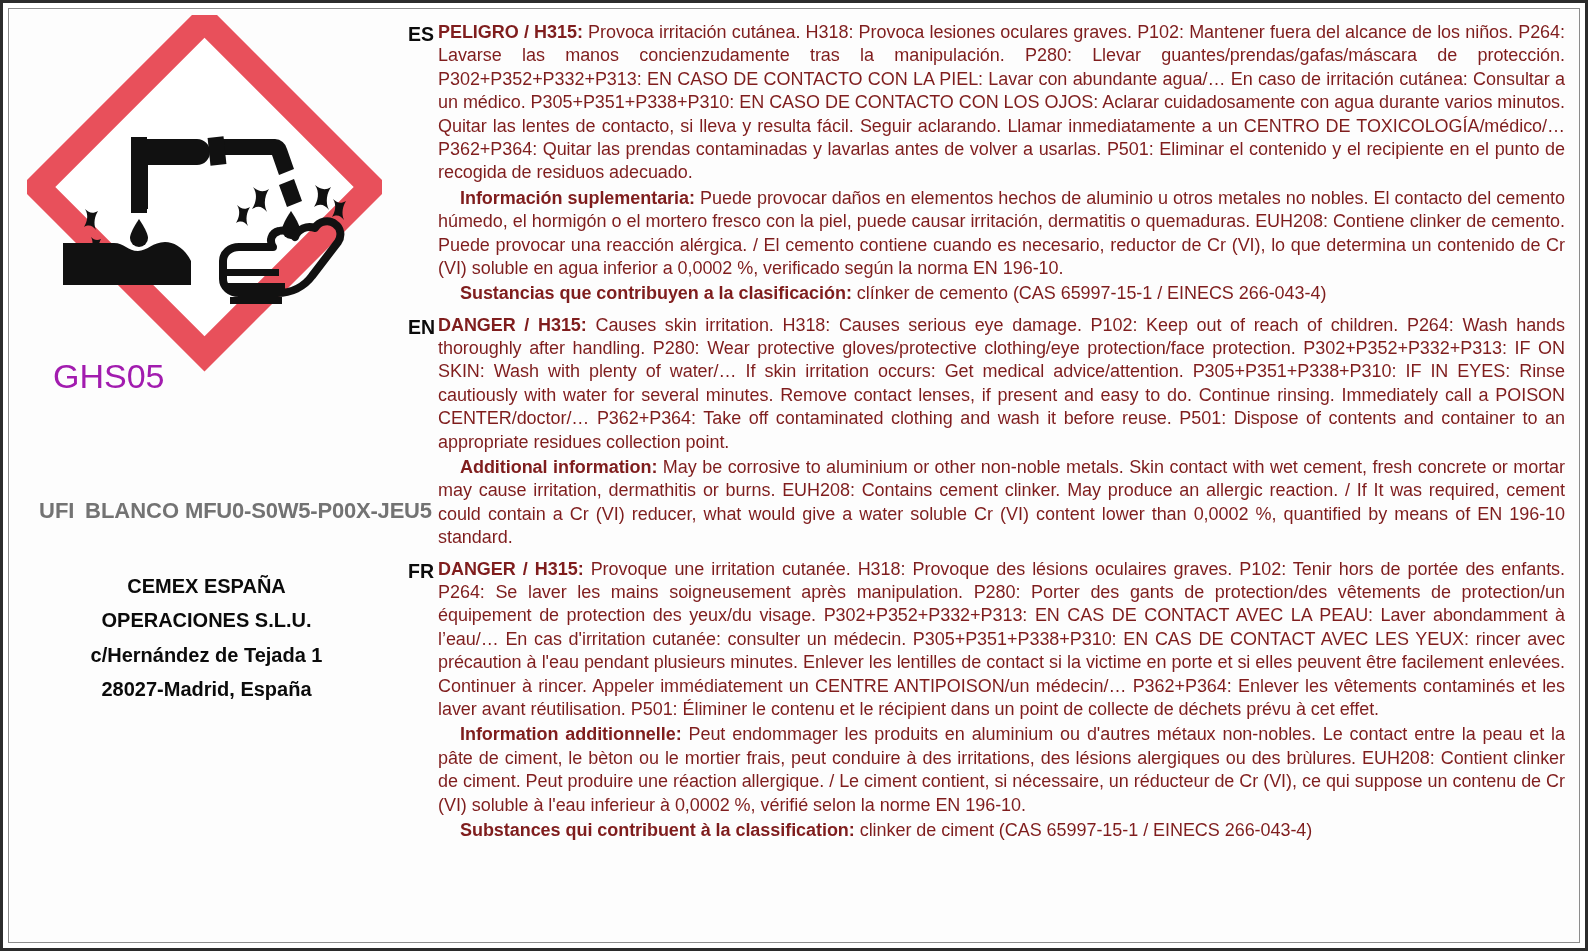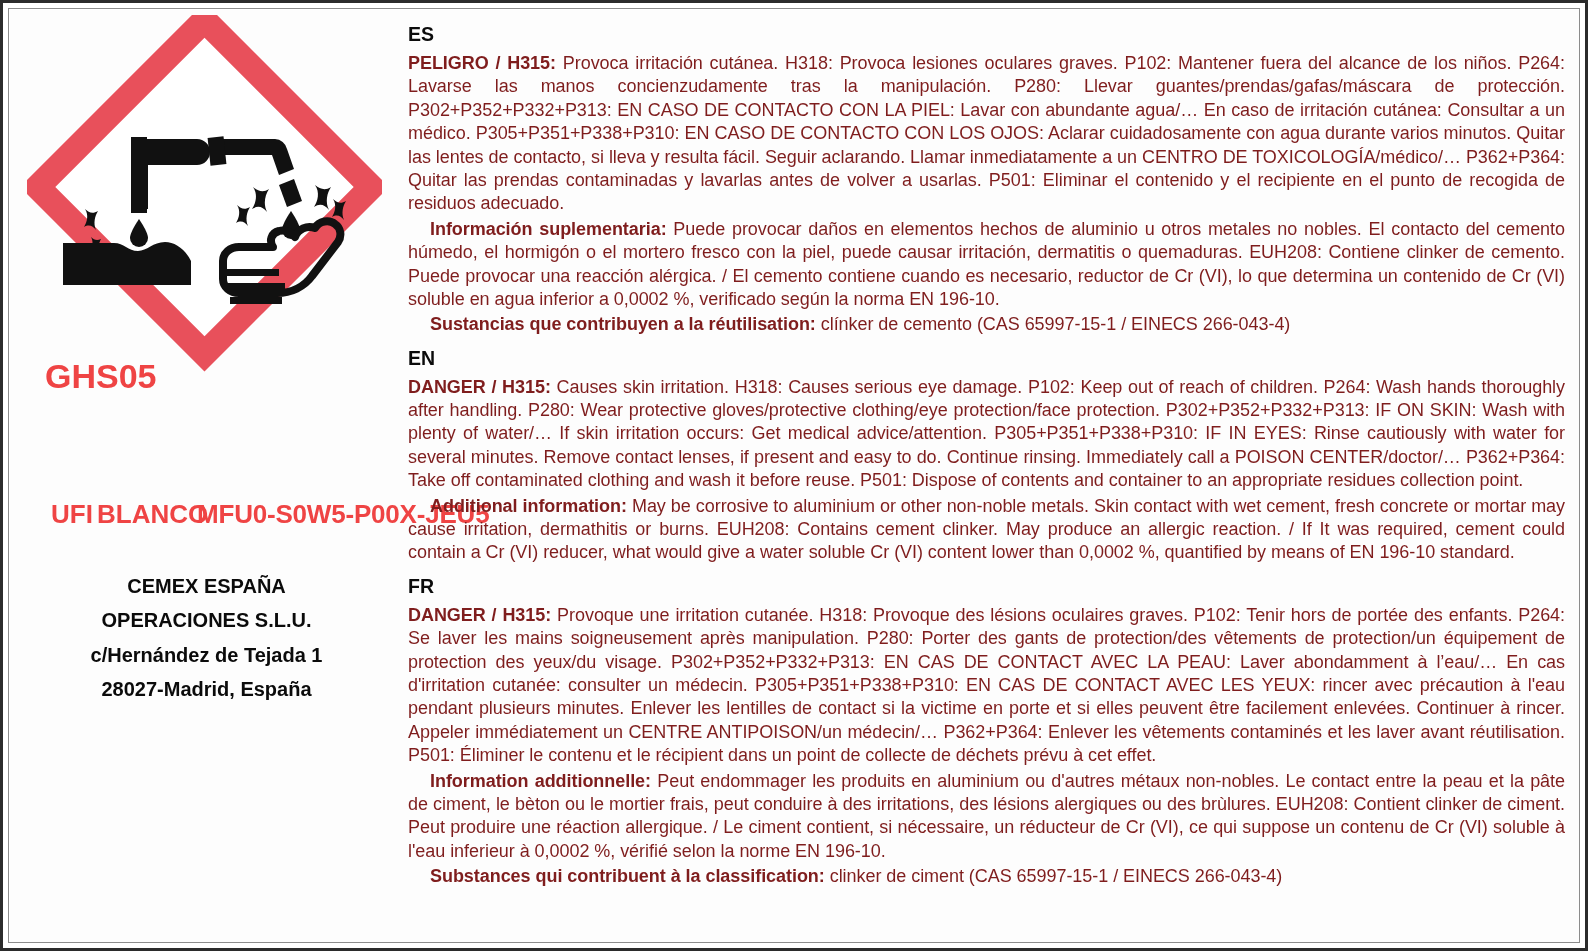--- a/index.html
+++ b/index.html
@@ -42,35 +42,35 @@
   }
   .pictogram-wrap {
     position: absolute;
     left: 18px;
     top: 6px;
     width: 355px;
     height: 360px;
   }
   .ghs-code {
     position: absolute;
-    left: 36px;
+    left: 44px;
     top: 348px;
     font-size: 34px;
-    font-weight: bold;
-    color: #ef4444;
+    font-weight: normal;
+    color: #a21caf;
     letter-spacing: 0px;
   }
   .ufi-block {
     position: absolute;
-    left: 42px;
+    left: 30px;
     top: 470px;
     width: 360px;
-    font-size: 26px;
-    font-weight: bold;
-    color: #ef4444;
+    font-size: 22px;
+    font-weight: bold;
+    color: #737373;
   }
   .ufi-row {
     display: flex;
     flex-direction: row;
     align-items: baseline;
     line-height: 1.55;
     white-space: nowrap;
   }
   .ufi-tag {
     width: 46px;
@@ -99,21 +99,21 @@
 
   
   .right-col {
     flex: 1 1 auto;
     position: relative;
     padding: 12px 14px 6px 4px;
     box-sizing: border-box;
   }
   .lang-section {
     display: flex;
-    flex-direction: column;
+    flex-direction: row;
     align-items: flex-start;
     margin-bottom: 2px;
   }
   .lang-code {
     flex: 0 0 30px;
     width: 30px;
     text-align: left;
     font-size: 19.5px;
     font-weight: bold;
     color: #0b0b0b;
@@ -217,21 +217,21 @@
       </div>
     </div>
 
     <div class="right-col">
 
       <div class="lang-section">
         <div class="lang-code">ES</div>
         <div class="lang-body">
           <p class="para"><b>PELIGRO / H315:</b><span> Provoca irritación cutánea. H318: Provoca lesiones oculares graves. P102: Mantener fuera del alcance de los niños. P264: Lavarse las manos concienzudamente tras la manipulación. P280: Llevar guantes/prendas/gafas/máscara de protección. P302+P352+P332+P313: EN CASO DE CONTACTO CON LA PIEL: Lavar con abundante agua/… En caso de irritación cutánea: Consultar a un médico. P305+P351+P338+P310: EN CASO DE CONTACTO CON LOS OJOS: Aclarar cuidadosamente con agua durante varios minutos. Quitar las lentes de contacto, si lleva y resulta fácil. Seguir aclarando. Llamar inmediatamente a un CENTRO DE TOXICOLOGÍA/médico/… P362+P364: Quitar las prendas contaminadas y lavarlas antes de volver a usarlas. P501: Eliminar el contenido y el recipiente en el punto de recogida de residuos adecuado.</span></p>
           <p class="para indented"><b>Información suplementaria:</b><span> Puede provocar daños en elementos hechos de aluminio u otros metales no nobles. El contacto del cemento húmedo, el hormigón o el mortero fresco con la piel, puede causar irritación, dermatitis o quemaduras. EUH208: Contiene clinker de cemento. Puede provocar una reacción alérgica. / El cemento contiene cuando es necesario, reductor de Cr (VI), lo que determina un contenido de Cr (VI) soluble en agua inferior a 0,0002 %, verificado según la norma EN 196-10.</span></p>
-          <p class="para indented last-left"><b>Sustancias que contribuyen a la réutilisation:</b><span> clínker de cemento (CAS 65997-15-1 / EINECS 266-043-4)</span></p>
+          <p class="para indented last-left"><b>Sustancias que contribuyen a la clasificación:</b><span> clínker de cemento (CAS 65997-15-1 / EINECS 266-043-4)</span></p>
         </div>
       </div>
 
       <div class="section-gap"></div>
 
       <div class="lang-section">
         <div class="lang-code">EN</div>
         <div class="lang-body">
           <p class="para"><b>DANGER / H315:</b><span> Causes skin irritation. H318: Causes serious eye damage. P102: Keep out of reach of children. P264: Wash hands thoroughly after handling. P280: Wear protective gloves/protective clothing/eye protection/face protection. P302+P352+P332+P313: IF ON SKIN: Wash with plenty of water/… If skin irritation occurs: Get medical advice/attention. P305+P351+P338+P310: IF IN EYES: Rinse cautiously with water for several minutes. Remove contact lenses, if present and easy to do. Continue rinsing. Immediately call a POISON CENTER/doctor/… P362+P364: Take off contaminated clothing and wash it before reuse. P501: Dispose of contents and container to an appropriate residues collection point.</span></p>
           <p class="para indented"><b>Additional information:</b><span> May be corrosive to aluminium or other non-noble metals. Skin contact with wet cement, fresh concrete or mortar may cause irritation, dermathitis or burns. EUH208: Contains cement clinker. May produce an allergic reaction. / If It was required, cement could contain a Cr (VI) reducer, what would give a water soluble Cr (VI) content lower than 0,0002 %, quantified by means of EN 196-10 standard.</span></p>

